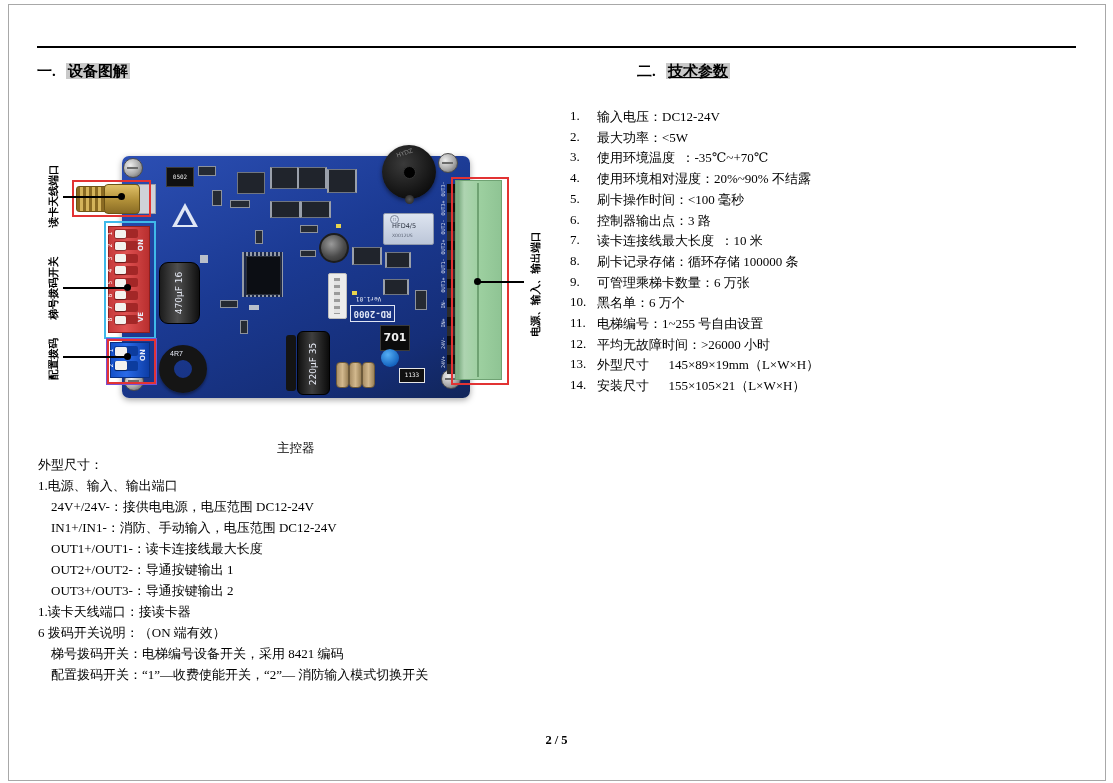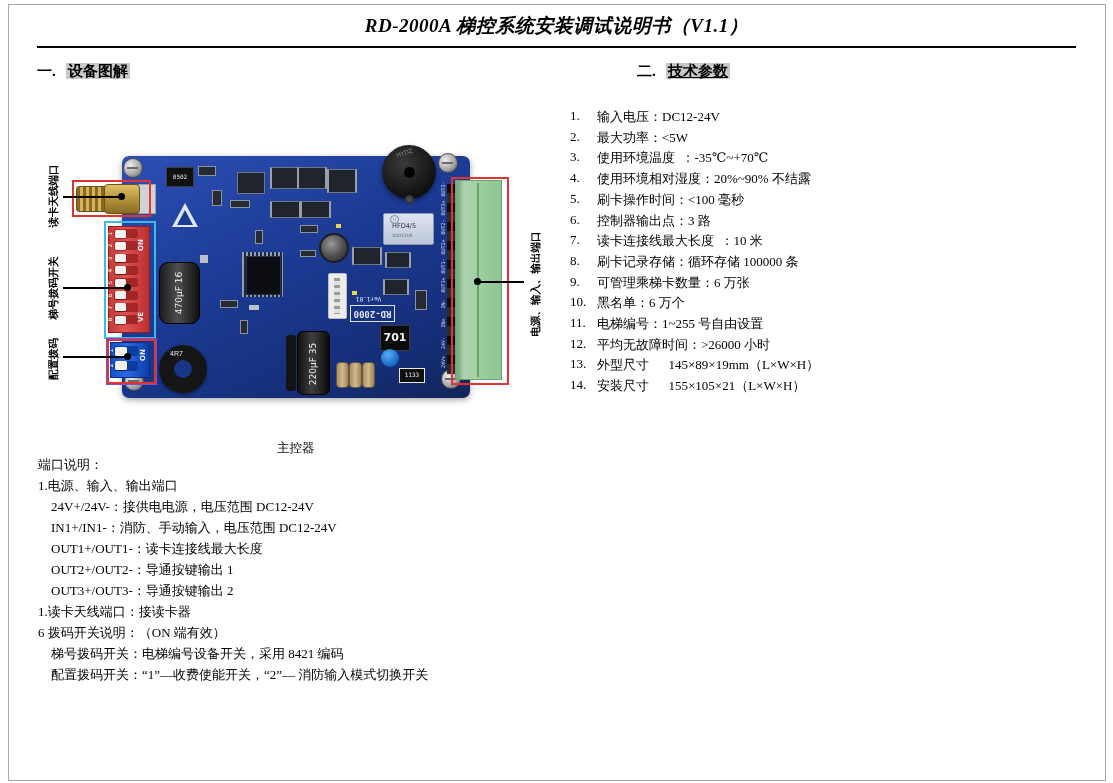--- a/index.html
+++ b/index.html
@@ -42,21 +42,20 @@
   .wtext{color:#e9edf8;position:absolute;}
   .vflip{transform:rotate(180deg);}
   .v90{transform:rotate(-90deg);}
 </style>
 </head>
 <body>
 
 <div id="page">
   <div class="abs" id="frame"></div>
 
-  <div class="abs" id="title">RD-2000A 梯控系统安装调试说明书（V1.1）</div>
   <div class="abs" id="title-rule"></div>
 
   <div class="abs" style="left:37px;top:62px;"><span class="sec-num">一.</span></div>
   <div class="abs" style="left:66px;top:62px;"><span class="sec-title">设备图解</span></div>
   <div class="abs" style="left:637px;top:62px;"><span class="sec-num">二.</span></div>
   <div class="abs" style="left:666px;top:62px;text-decoration:underline;"><span class="sec-title">技术参数</span></div>
 
   <div class="abs" id="figure" style="left:0;top:0;width:1113px;height:783px;">
 
     <div class="abs" id="board"></div>
@@ -233,27 +232,28 @@
       <div class="spec-row" style="top:232.2px;"><div class="spec-num" style="">7.</div><div class="spec-text" style="">读卡连接线最大长度  ：10 米</div></div>
       <div class="spec-row" style="top:252.9px;"><div class="spec-num" style="">8.</div><div class="spec-text" style="">刷卡记录存储：循环存储 100000 条</div></div>
       <div class="spec-row" style="top:273.6px;"><div class="spec-num" style="">9.</div><div class="spec-text" style="">可管理乘梯卡数量：6 万张</div></div>
       <div class="spec-row" style="top:294.29999999999995px;"><div class="spec-num" style="">10.</div><div class="spec-text" style="">黑名单：6 万个</div></div>
       <div class="spec-row" style="top:315px;"><div class="spec-num" style="">11.</div><div class="spec-text" style="">电梯编号：1~255 号自由设置</div></div>
       <div class="spec-row" style="top:335.7px;"><div class="spec-num" style="">12.</div><div class="spec-text" style="">平均无故障时间：&gt;26000 小时</div></div>
       <div class="spec-row" style="top:356.4px;"><div class="spec-num" style="">13.</div><div class="spec-text" style="">外型尺寸      145×89×19mm（L×W×H）</div></div>
       <div class="spec-row" style="top:377.09999999999997px;"><div class="spec-num" style="">14.</div><div class="spec-text" style="">安装尺寸      155×105×21（L×W×H）</div></div>
     </div>
 
-  <div class="abs port-line ind0" style="top:456px;">端口说明：</div>
+  <div class="abs port-line ind0" style="top:456px;">外型尺寸：</div>
   <div id="port-lines">
       <div class="port-line ind0" style="top:477px;">1.电源、输入、输出端口</div>
       <div class="port-line ind1" style="top:498px;">24V+/24V-：接供电电源，电压范围 DC12-24V</div>
       <div class="port-line ind1" style="top:519px;">IN1+/IN1-：消防、手动输入，电压范围 DC12-24V</div>
       <div class="port-line ind1" style="top:540px;">OUT1+/OUT1-：读卡连接线最大长度</div>
       <div class="port-line ind1" style="top:561px;">OUT2+/OUT2-：导通按键输出 1</div>
       <div class="port-line ind1" style="top:582px;">OUT3+/OUT3-：导通按键输出 2</div>
       <div class="port-line ind0" style="top:603px;">1.读卡天线端口：接读卡器</div>
       <div class="port-line ind0" style="top:624px;">6 拨码开关说明：（ON 端有效）</div>
       <div class="port-line ind1" style="top:645px;">梯号拨码开关：电梯编号设备开关，采用 8421 编码</div>
       <div class="port-line ind1" style="top:666px;">配置拨码开关：“1”—收费使能开关，“2”— 消防输入模式切换开关</div>
     </div>
 
+  <div class="abs" style="left:0;top:733px;width:1113px;text-align:center;font-size:12.5px;font-weight:bold;">2 / 5</div>
 </div>
 
 </body></html>

